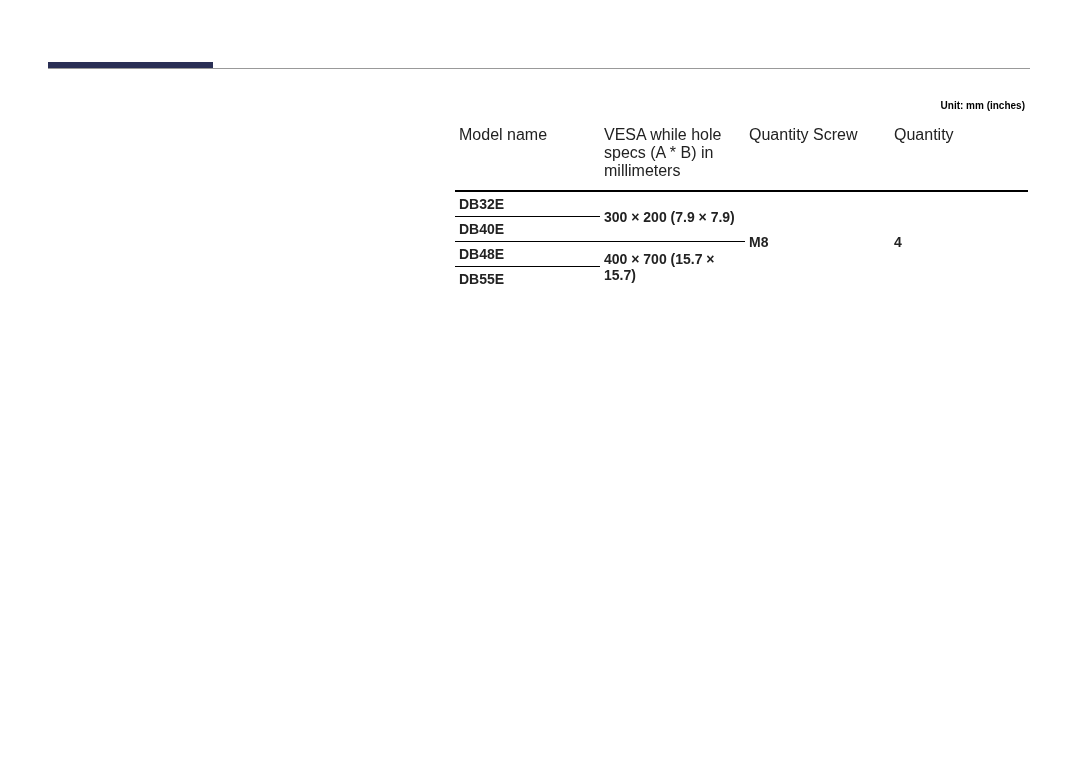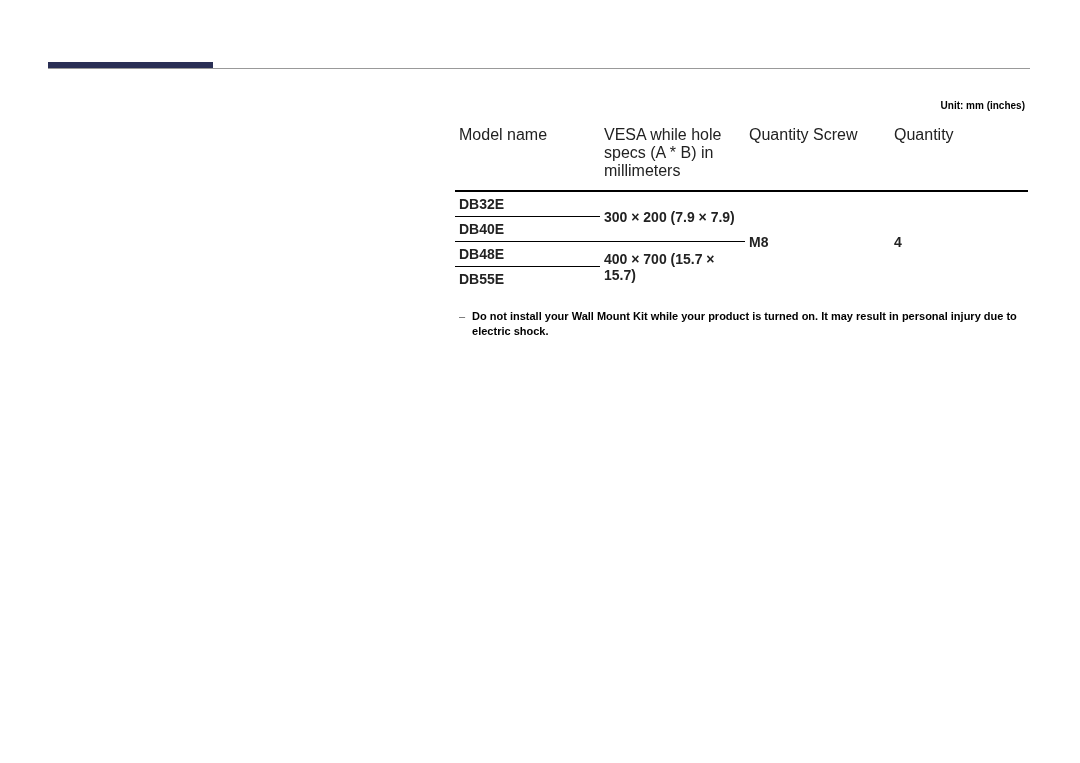--- a/index.html
+++ b/index.html
@@ -137,18 +137,14 @@
         <tr>
           <td>DB48E</td>
           <td rowspan="2" class="mid no-bb">400 × 700 (15.7 × 15.7)</td>
         </tr>
         <tr>
           <td class="no-bb">DB55E</td>
         </tr>
       </tbody>
     </table>
 
-    <div class="warning">
-      <span class="dash">–</span>
-      <span class="txt">Do not install your Wall Mount Kit while your product is turned on. It may result in personal injury due to electric shock.</span>
-    </div>
   </div>
 </div>
 
 </body></html>

